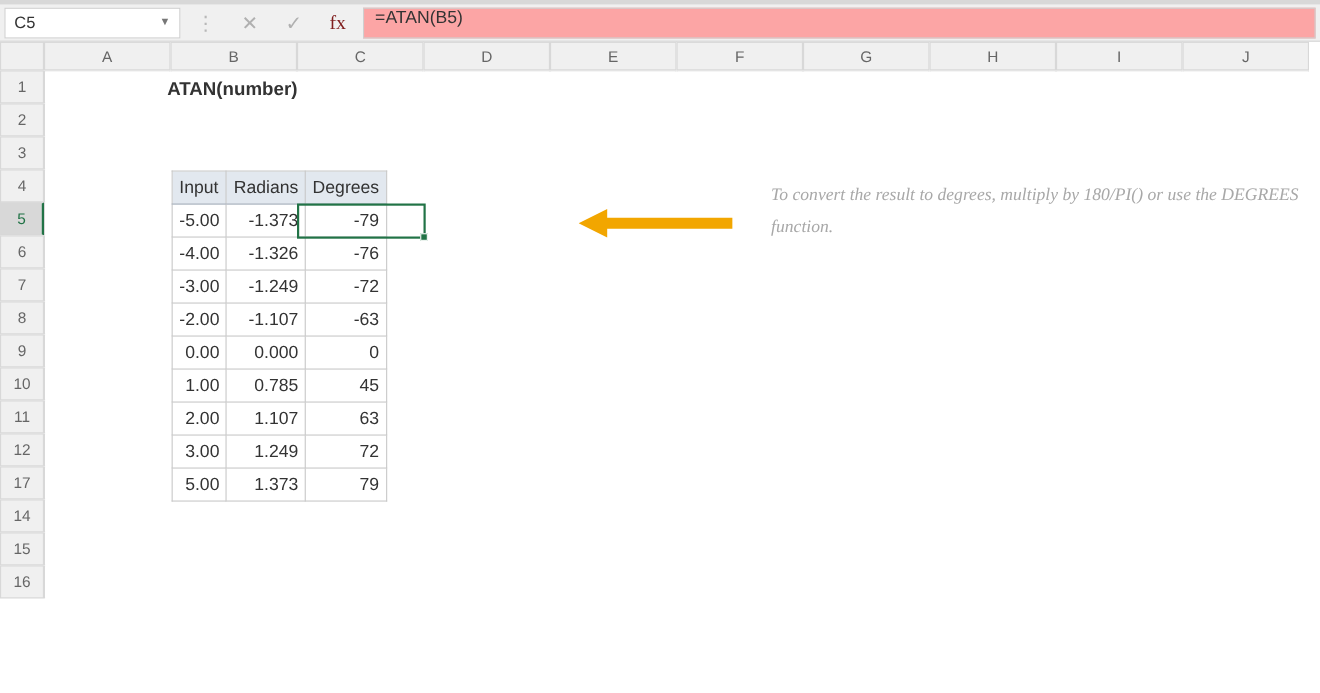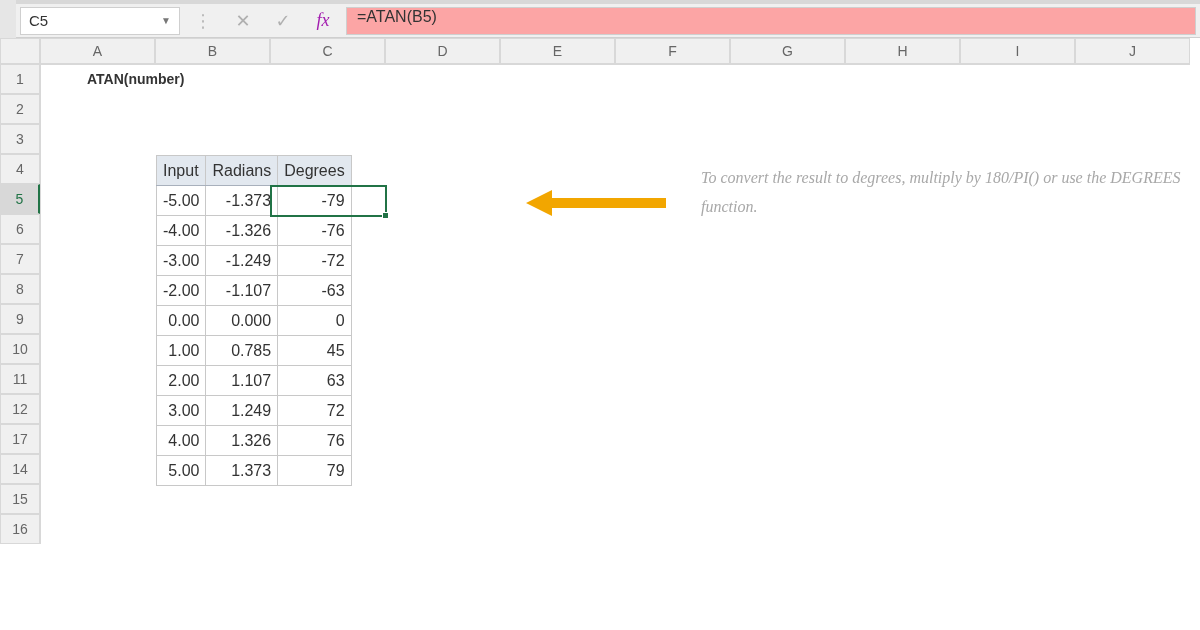--- a/index.html
+++ b/index.html
@@ -16,21 +16,20 @@
   
   .formula-bar {
     display: flex;
     align-items: center;
     height: 38px;
     background: #f0f0f0;
     border-top: 4px solid #d8d8d8;
     border-bottom: 1px solid #cfcfcf;
     padding: 0 4px;
     gap: 6px;
-    margin-left: 16px;
   }
   .name-box {
     width: 160px;
     height: 28px;
     background: #fff;
     border: 1px solid #cfcfcf;
     display: flex;
     align-items: center;
     padding: 0 8px;
     position: relative;
@@ -41,22 +40,21 @@
     font-size: 10px;
   }
   .fb-ico {
     width: 34px;
     text-align: center;
     color: #b0b0b0;
     font-size: 18px;
     user-select: none;
   }
   .fb-ico.fx {
-    font-style: italic;
-    color: #a21caf;
+    color: #7f1d1d;
     font-family: serif;
     font-size: 18px;
   }
   .formula-input {
     flex: 1;
     height: 28px;
     background: #fca5a5;
     border: 1px solid #cfcfcf;
     display: flex;
     align-items: flex-start;
@@ -117,22 +115,22 @@
     border-right: 2px solid #217346 !important;
   }
   
   .datazone {
     position: absolute;
     top: 27px;
     left: 41px;
   }
   .title {
     font-weight: bold;
-    font-size: 14px;
-    padding: 6px 0 0 46px;
+    font-size: 17px;
+    padding: 6px 0 0 111px;
     height: 30px;
   }
   .tbl {
     position: absolute;
     top: 90px;
     left: 115px;
     border-collapse: collapse;
   }
   .tbl th, .tbl td {
     border: 1px solid #c8c8c8;
@@ -478,25 +476,20 @@
             <td>2.00</td>
             <td>1.107</td>
             <td>63</td>
           </tr>
       <tr>
             <td>3.00</td>
             <td>1.249</td>
             <td>72</td>
           </tr>
       <tr>
-            <td>4.00</td>
-            <td>1.326</td>
-            <td>76</td>
-          </tr>
-      <tr>
             <td>5.00</td>
             <td>1.373</td>
             <td>79</td>
           </tr>
     </tbody>
       </table>
 
     <div class="sel" style="top:120px; left:229px; width:117px; height:32px;">
       <div class="handle"></div>
     </div>

